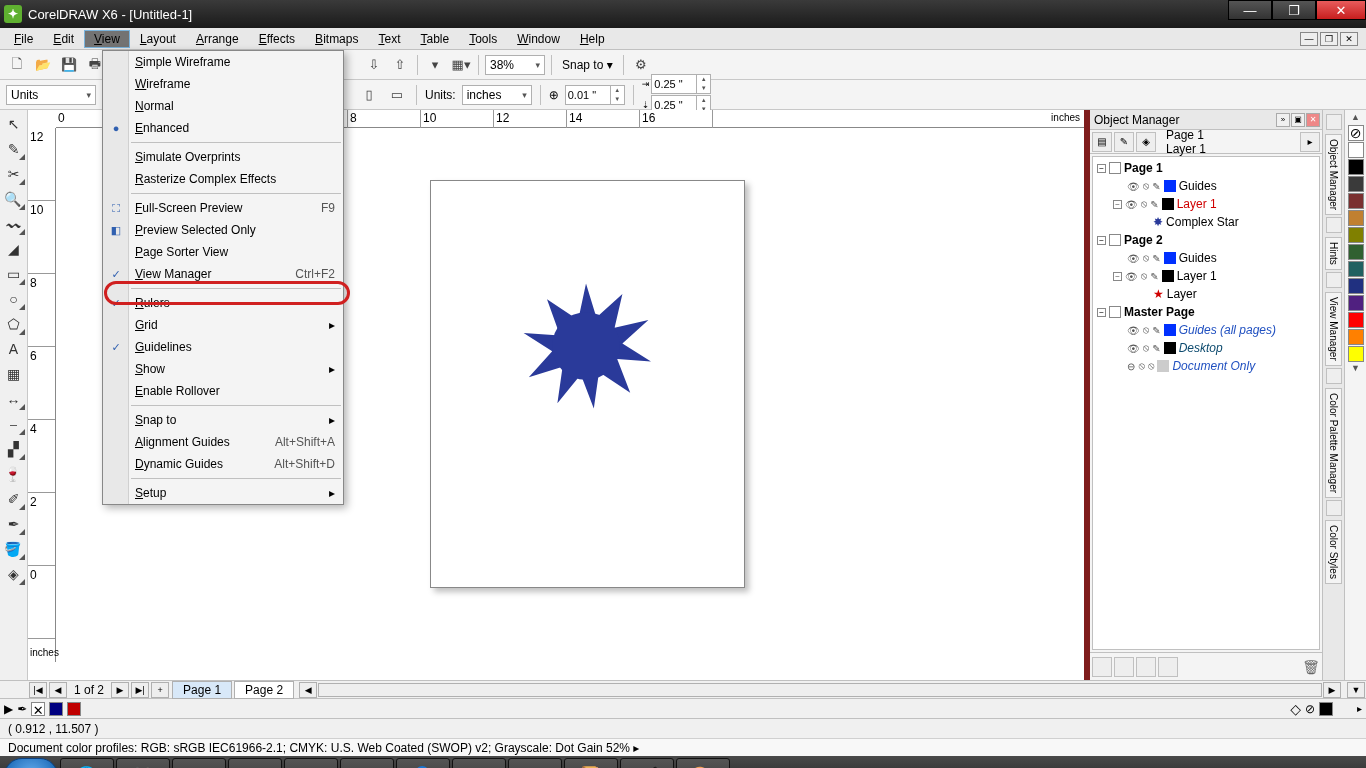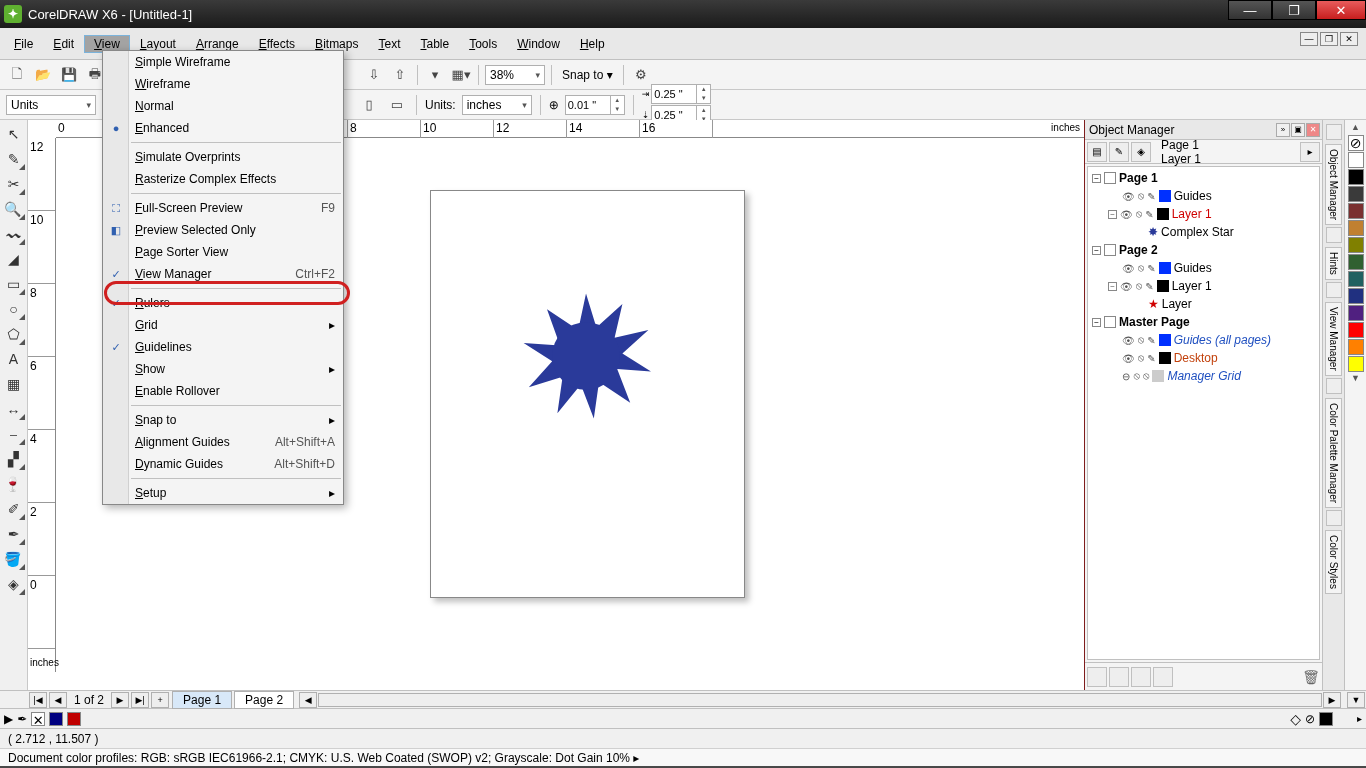--- a/index.html
+++ b/index.html
@@ -5,23 +5,23 @@
 *{margin:0;padding:0;box-sizing:border-box;font-family:"Segoe UI",Tahoma,sans-serif;font-size:12px;user-select:none}
 body{width:1366px;height:768px;background:#fff;overflow:hidden;position:relative}
 .titlebar{height:28px;background:linear-gradient(#3a3a3a,#1a1a1a);color:#fff;display:flex;align-items:center;padding:0 4px;position:relative}
 .titlebar .logo{width:18px;height:18px;background:#5fb030;border-radius:3px;margin-right:6px;display:flex;align-items:center;justify-content:center;font-weight:bold;color:#fff}
 .titlebar .title{flex:1;font-size:13px}
 .winbtns{position:absolute;right:0;top:0;display:flex}
 .winbtns div{width:44px;height:20px;background:linear-gradient(#555,#333);border:1px solid #000;display:flex;align-items:center;justify-content:center;color:#fff;font-size:13px}
 .winbtns .close{background:linear-gradient(#e85c5c,#c81e1e);width:50px}
 .mdi-btns{position:absolute;right:8px;top:32px;display:flex;gap:2px;z-index:5}
 .mdi-btns div{width:18px;height:14px;border:1px solid #888;background:#eee;font-size:9px;display:flex;align-items:center;justify-content:center}
-.menubar{height:32px;background:#e8e8e8;border-bottom:1px solid #c0c0c0;display:flex;align-items:center;padding:0 4px}
+.menubar{height:22px;background:#e8e8e8;border-bottom:1px solid #c0c0c0;display:flex;align-items:center;padding:0 4px}
 .menubar .m{padding:2px 10px;cursor:default}
-.menubar .m.open{background:#a3a3a3;border:1px solid #7bb3db;padding:1px 9px}
+.menubar .m.open{background:#737373;border:1px solid #7bb3db;padding:1px 9px}
 .menubar .m u{text-decoration:underline}
 .toolbar{height:30px;background:#f4f4f4;border-bottom:1px solid #c8c8c8;display:flex;align-items:center;padding:0 6px;gap:4px}
 .tbtn{width:22px;height:22px;border:1px solid transparent;display:flex;align-items:center;justify-content:center;font-size:13px;color:#444}
 .tsep{width:1px;height:20px;background:#c0c0c0;margin:0 2px}
 .tcombo{height:20px;border:1px solid #b0b0b0;background:#fff;padding:0 18px 0 4px;display:flex;align-items:center;position:relative;min-width:60px}
 .tcombo::after{content:"▾";position:absolute;right:4px;color:#555;font-size:9px}
 .propbar{height:30px;background:#f4f4f4;border-bottom:1px solid #c8c8c8;display:flex;align-items:center;padding:0 6px;gap:6px}
 .spin{display:flex;align-items:center;border:1px solid #b0b0b0;background:#fff;height:20px}
 .spin input{border:0;width:44px;padding:0 2px;font-size:11px;outline:none}
 .spin .arrows{display:flex;flex-direction:column;width:14px}
@@ -34,21 +34,21 @@
 .ruler-h{position:absolute;top:0;left:28px;right:0;height:18px;background:#fff;border-bottom:1px solid #888;font-size:9px;display:flex}
 .ruler-h .tick{position:relative;width:73px;border-right:1px solid #999;height:18px}
 .ruler-h .tick span{position:absolute;left:2px;top:1px}
 .ruler-h .units{position:absolute;right:4px;top:2px;font-size:10px}
 .ruler-v{position:absolute;top:18px;left:0;width:28px;bottom:18px;background:#fff;border-right:1px solid #888}
 .ruler-v .tick{height:73px;border-bottom:1px solid #999;position:relative;font-size:9px}
 .ruler-v .tick span{position:absolute;left:2px;top:2px}
 .ruler-v .units{position:absolute;bottom:4px;left:2px;font-size:10px}
 .page{position:absolute;left:402px;top:70px;width:315px;height:408px;background:#fff;border:1px solid #888;box-shadow:4px 4px 6px rgba(0,0,0,.25)}
 .star{position:absolute;left:90px;top:100px;width:130px;height:130px}
-.dockers{width:260px;background:#f4f4f4;border-left:1px solid #7f1d1d;display:flex}
+.dockers{width:260px;background:#f4f4f4;border-left:6px solid #7f1d1d;display:flex}
 .docker-main{flex:1;display:flex;flex-direction:column}
 .docker-title{height:20px;background:#e8e8e8;border-bottom:1px solid #c0c0c0;display:flex;align-items:center;padding:0 4px;font-size:11px;position:relative}
 .docker-title .dbtns{position:absolute;right:2px;display:flex;gap:1px}
 .docker-title .dbtns span{width:14px;height:14px;border:1px solid #aaa;background:#f0f0f0;font-size:8px;display:flex;align-items:center;justify-content:center}
 .docker-tb{height:24px;border-bottom:1px solid #c0c0c0;display:flex;align-items:center;padding:0 2px;gap:2px}
 .docker-tb .db{width:20px;height:20px;border:1px solid #c0c0c0;background:#eee;font-size:10px;display:flex;align-items:center;justify-content:center}
 .tree{flex:1;background:#fff;border:1px solid #c0c0c0;margin:2px;overflow:auto;font-size:11px;padding:2px}
 .tnode{display:flex;align-items:center;height:18px;gap:3px;padding-left:2px}
 .tnode .exp{width:9px;height:9px;border:1px solid #888;font-size:8px;line-height:7px;text-align:center;color:#555}
 .tnode .pi{width:12px;height:12px;border:1px solid #888;background:#fff}
@@ -355,28 +355,28 @@
             <span class="eye">⦸</span>
             <span class="eye">✎</span>
             <span class="sw blue"></span>
             <span style="font-style:italic;color:#2050c0">Guides (all pages)</span>
           </div>
           <div class="tnode" style="padding-left: 32px;">
             <span class="eye">👁</span>
             <span class="eye">⦸</span>
             <span class="eye">✎</span>
             <span class="sw black"></span>
-            <span style="color:#c2410c">Desktop</span>
+            <span style="font-style:italic;color:#0c4a6e">Desktop</span>
           </div>
           <div class="tnode" style="padding-left: 32px;">
             <span class="eye">⊖</span>
             <span class="eye">⦸</span>
             <span class="eye">⦸</span>
             <span class="sw" style="background:#ccc"></span>
-            <span style="font-style:italic;color:#2050c0">Manager Grid</span>
+            <span style="font-style:italic;color:#2050c0">Document Only</span>
           </div>
         </div>
       <div class="docker-bottom">
         <div class="db"></div>
         <div class="db"></div>
         <div class="db"></div>
         <div class="db"></div>
         <span class="trash">🗑</span>
       </div>
     </div>
@@ -443,25 +443,25 @@
   <div class="csw" style="background:#000080"></div>
   <div class="csw" style="background:#c00000"></div>
   <div style="flex:1"></div>
   <span style="font-size:14px">◇</span>
   <span>⊘</span>
   <div class="csw" style="background:#000"></div>
   <span style="margin-left:20px;font-size:10px">▸</span>
 </div>
 
 <div class="statusbar">
-  <span>( 2.712 , 11.507 )</span>
+  <span>( 0.912 , 11.507 )</span>
 </div>
 
 <div class="profilebar">
-  <span>Document color profiles: RGB: sRGB IEC61966-2.1; CMYK: U.S. Web Coated (SWOP) v2; Grayscale: Dot Gain 10%  ▸</span>
+  <span>Document color profiles: RGB: sRGB IEC61966-2.1; CMYK: U.S. Web Coated (SWOP) v2; Grayscale: Dot Gain 52%  ▸</span>
 </div>
 
 <div class="taskbar">
   <div class="start"></div>
   <div id="taskbtns" style="display:flex;gap:2px">
       <div class="tbtn2">🌐</div>
       <div class="tbtn2">🦊</div>
       <div class="tbtn2">e</div>
       <div class="tbtn2">W</div>
       <div class="tbtn2">O</div>

